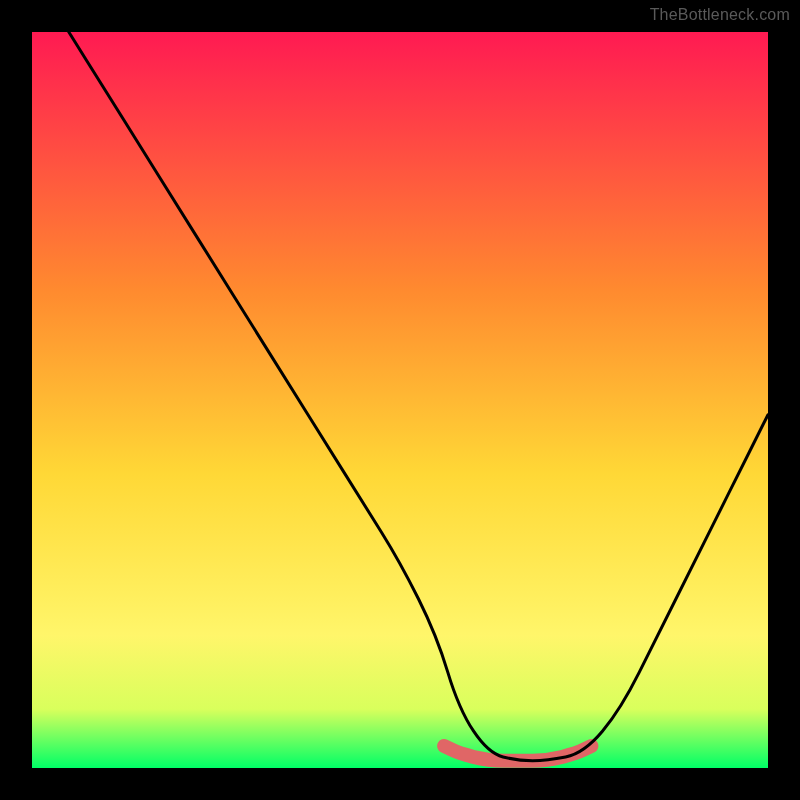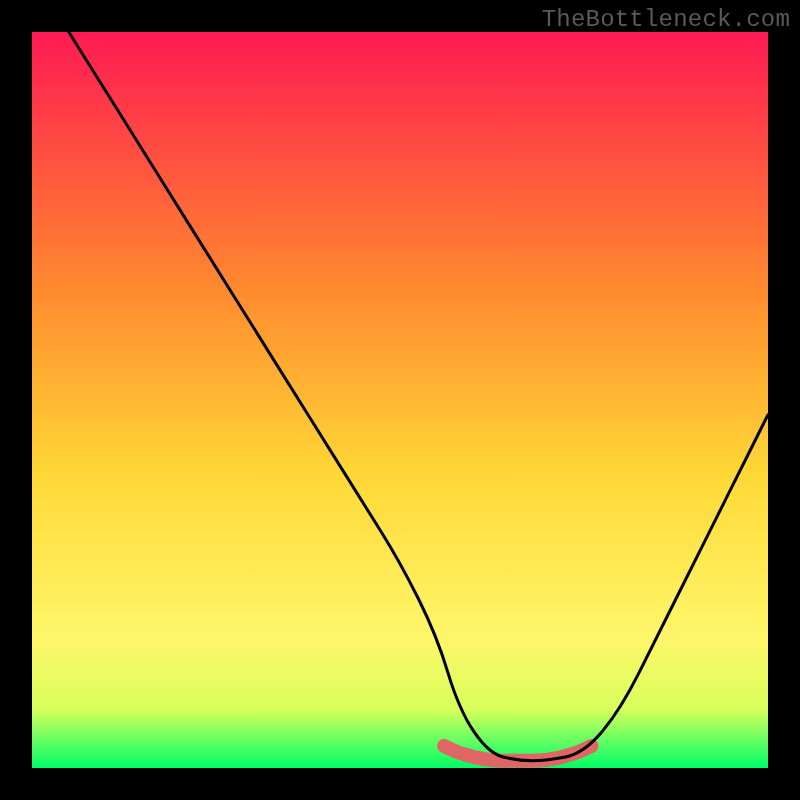--- a/index.html
+++ b/index.html
@@ -14,25 +14,24 @@
   .chart-wrap {
     position: relative;
     width: 800px;
     height: 800px;
   }
   .attribution {
     position: absolute;
     top: 6px;
     right: 10px;
     color: #5a5a5a;
-    font-size: 24px;
+    font-size: 16px;
     font-weight: 500;
     letter-spacing: 0.2px;
     z-index: 10;
-    font-family: Liberation Mono, monospace;
   }
   svg {
     display: block;
   }
 </style>
 </head>
 <body>
 
 <div class="chart-wrap">
   <div class="attribution">TheBottleneck.com</div>

